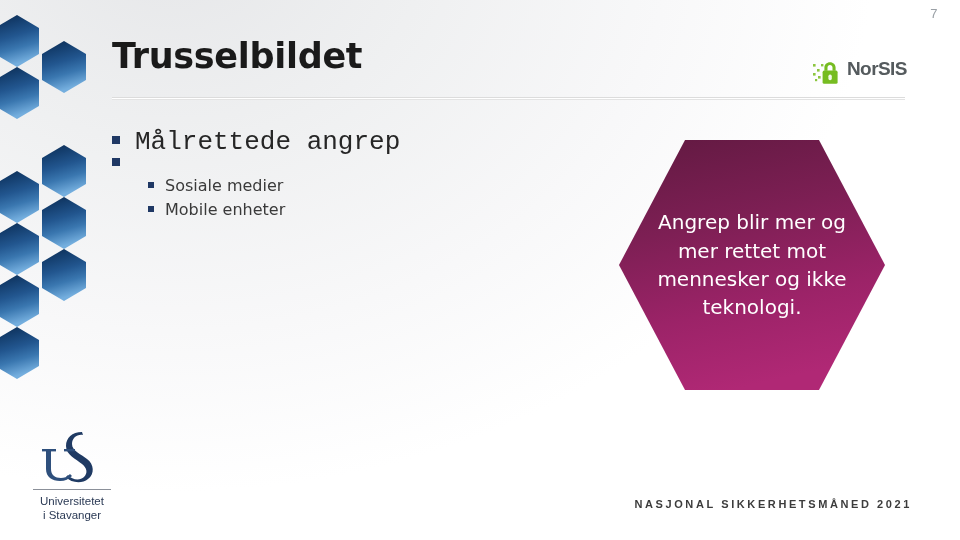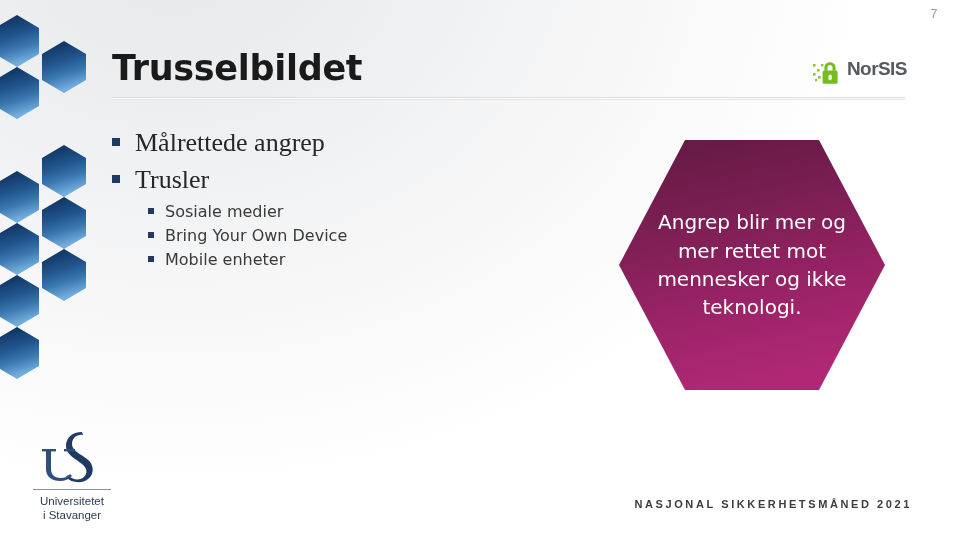--- a/index.html
+++ b/index.html
@@ -39,21 +39,21 @@
     font-size: 13px;
     color: #9aa0a6;
     font-family: "Liberation Sans", sans-serif;
     letter-spacing: 0.5px;
   }
 
   
   #title {
     position: absolute;
     left: 112px;
-    top: 48px;
+    top: 36px;
     font-size: 35px;
     font-weight: bold;
     color: #1a1a1a;
     letter-spacing: -0.3px;
     font-family: "DejaVu Sans", sans-serif;
   }
   #title-rule {
     position: absolute;
     left: 112px;
     top: 97px;
@@ -120,21 +120,21 @@
     width: 6px;
     height: 6px;
     margin-right: 11px;
     position: relative;
     top: -3px;
   }
   .lvl1 .btxt {
     font-size: 26px;
     color: #262626;
     line-height: 1.3;
-    font-family: Liberation Serif, serif;
+    font-family: Liberation Mono, monospace;
   }
   .lvl2 .btxt {
     font-size: 16px;
     color: #3a3a3a;
     line-height: 1.45;
     font-family: "DejaVu Sans", sans-serif;
   }
 
   
   #callout {
@@ -263,29 +263,24 @@
     <div id="norsis-text">NorSIS</div>
   </div>
 
   <div id="bullets">
     <div class="bullet-row lvl1">
       <span class="sq"></span>
       <span class="btxt">Målrettede angrep</span>
     </div>
     <div class="bullet-row lvl1">
       <span class="sq"></span>
-      <span class="btxt">Trusler</span>
     </div>
     <div class="bullet-row lvl2">
       <span class="sq"></span>
       <span class="btxt">Sosiale medier</span>
-    </div>
-    <div class="bullet-row lvl2">
-      <span class="sq"></span>
-      <span class="btxt">Bring Your Own Device</span>
     </div>
     <div class="bullet-row lvl2">
       <span class="sq"></span>
       <span class="btxt">Mobile enheter</span>
     </div>
   </div>
 
   <div id="callout">
     <svg width="268" height="252" viewBox="0 0 268 252" xmlns="http://www.w3.org/2000/svg">
       <defs>

